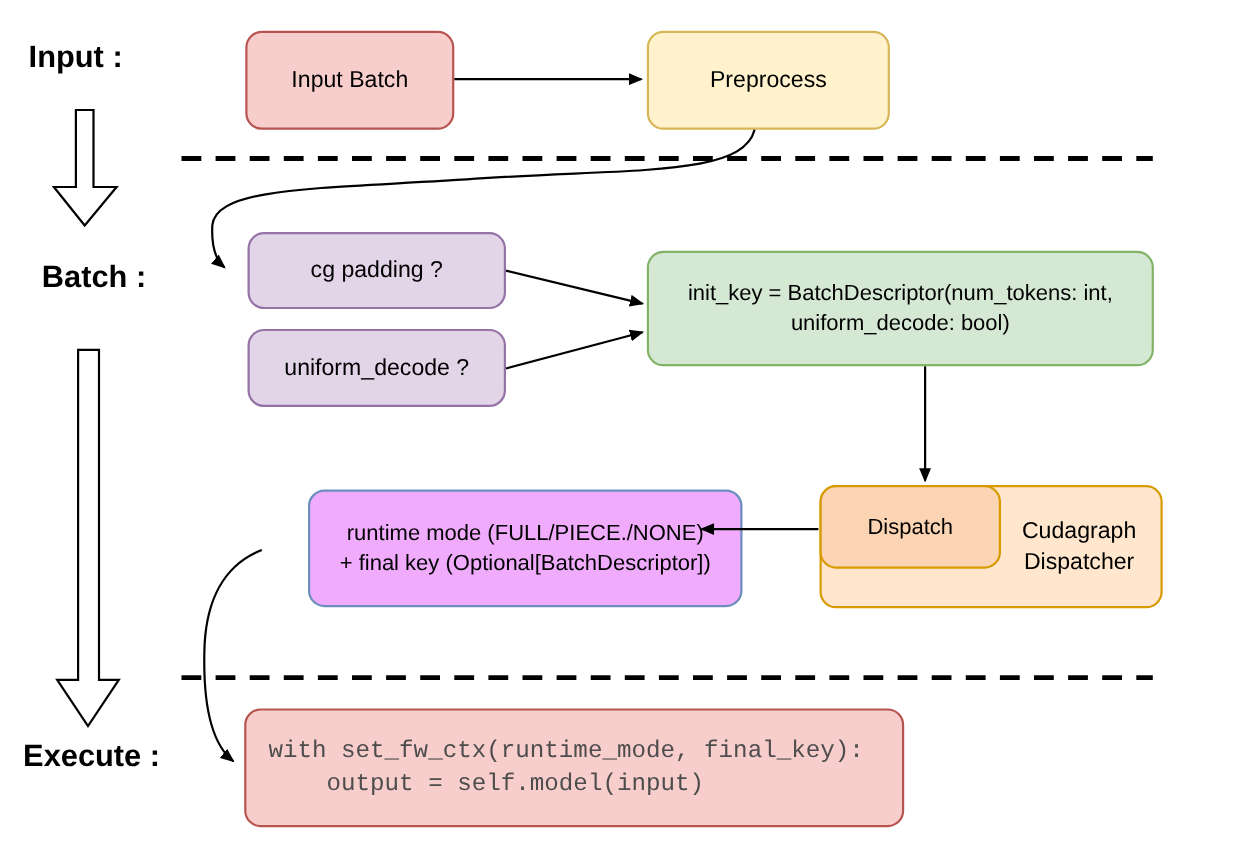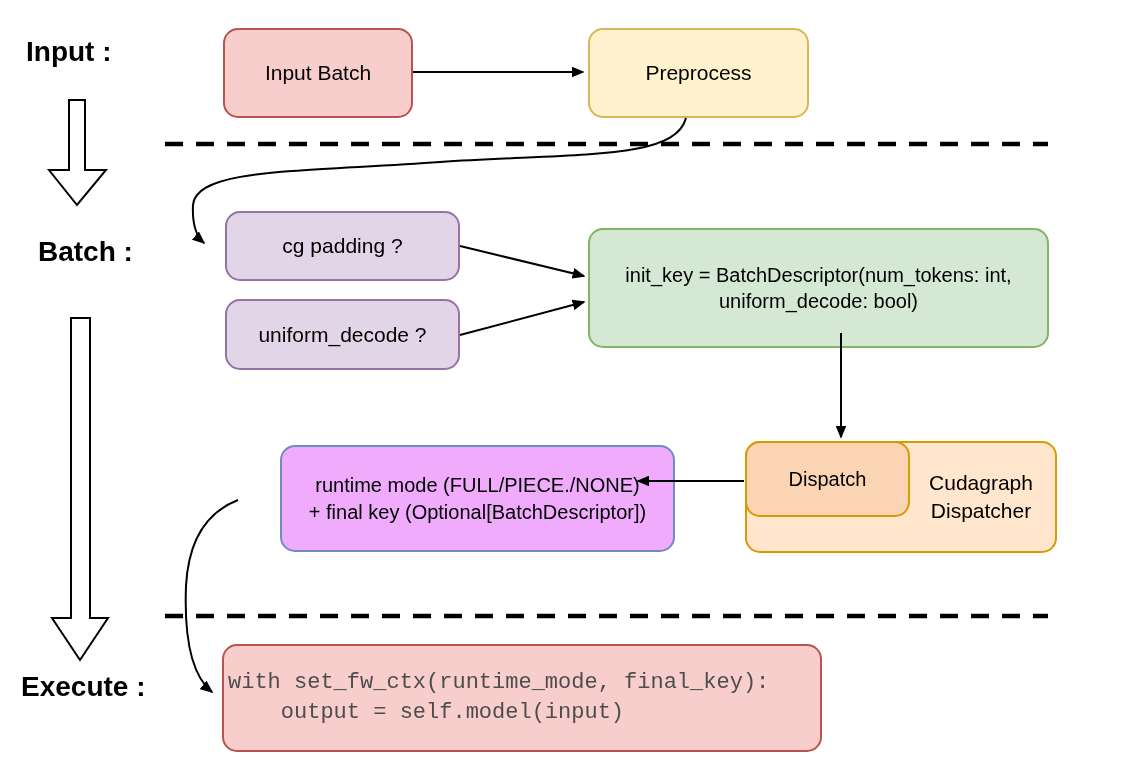--- a/index.html
+++ b/index.html
@@ -45,40 +45,40 @@
     font-size: 28px;
     color: #000000;
     z-index: 2;
     white-space: nowrap;
   }
   
   #node-input-batch   { left: 223px; top: 28px;  width: 190px; height: 90px;  font-size: 21px; }
   #node-preprocess    { left: 588px; top: 28px;  width: 221px; height: 90px;  font-size: 21px; }
   #node-cg-padding    { left: 225px; top: 211px; width: 235px; height: 70px;  font-size: 21px; }
   #node-uniform-decode{ left: 225px; top: 299px; width: 235px; height: 71px;  font-size: 21px; }
-  #node-init-key      { left: 588px; top: 228px; width: 461px; height: 120px; font-size: 20px; text-align: center; }
+  #node-init-key      { left: 588px; top: 228px; width: 461px; height: 105px; font-size: 20px; text-align: center; }
   #node-cudagraph     { left: 745px; top: 441px; width: 312px; height: 112px; font-size: 21px; padding-left: 10px; }
   #node-cudagraph .node-label {
     position: absolute;
     left: 160px; right: 0; top: 0; bottom: 0;
     display: flex; align-items: center; justify-content: center;
   }
   #node-dispatch      { left: 745px; top: 441px; width: 165px; height: 76px;  font-size: 20px; z-index: 2; }
   #node-runtime-mode  { left: 236px; top: 445px; width: 395px; height: 107px; font-size: 20px; }
   #node-execute-code  {
     left: 222px; top: 644px; width: 600px; height: 108px;
     justify-content: flex-start;
     text-align: left;
   }
   #node-execute-code .node-label {
     font-family: "Liberation Mono", "DejaVu Sans Mono", monospace;
     font-size: 22px;
     line-height: 30px;
     white-space: pre;
-    padding-left: 4px;
+    padding-left: 20px;
   }
   #label-input   { left: 26px; top: 36px; }
   #label-plan    { left: 38px; top: 236px; }
   #label-execute { left: 21px; top: 671px; }
 </style>
 </head>
 <body>
 
 <div id="canvas">
 

